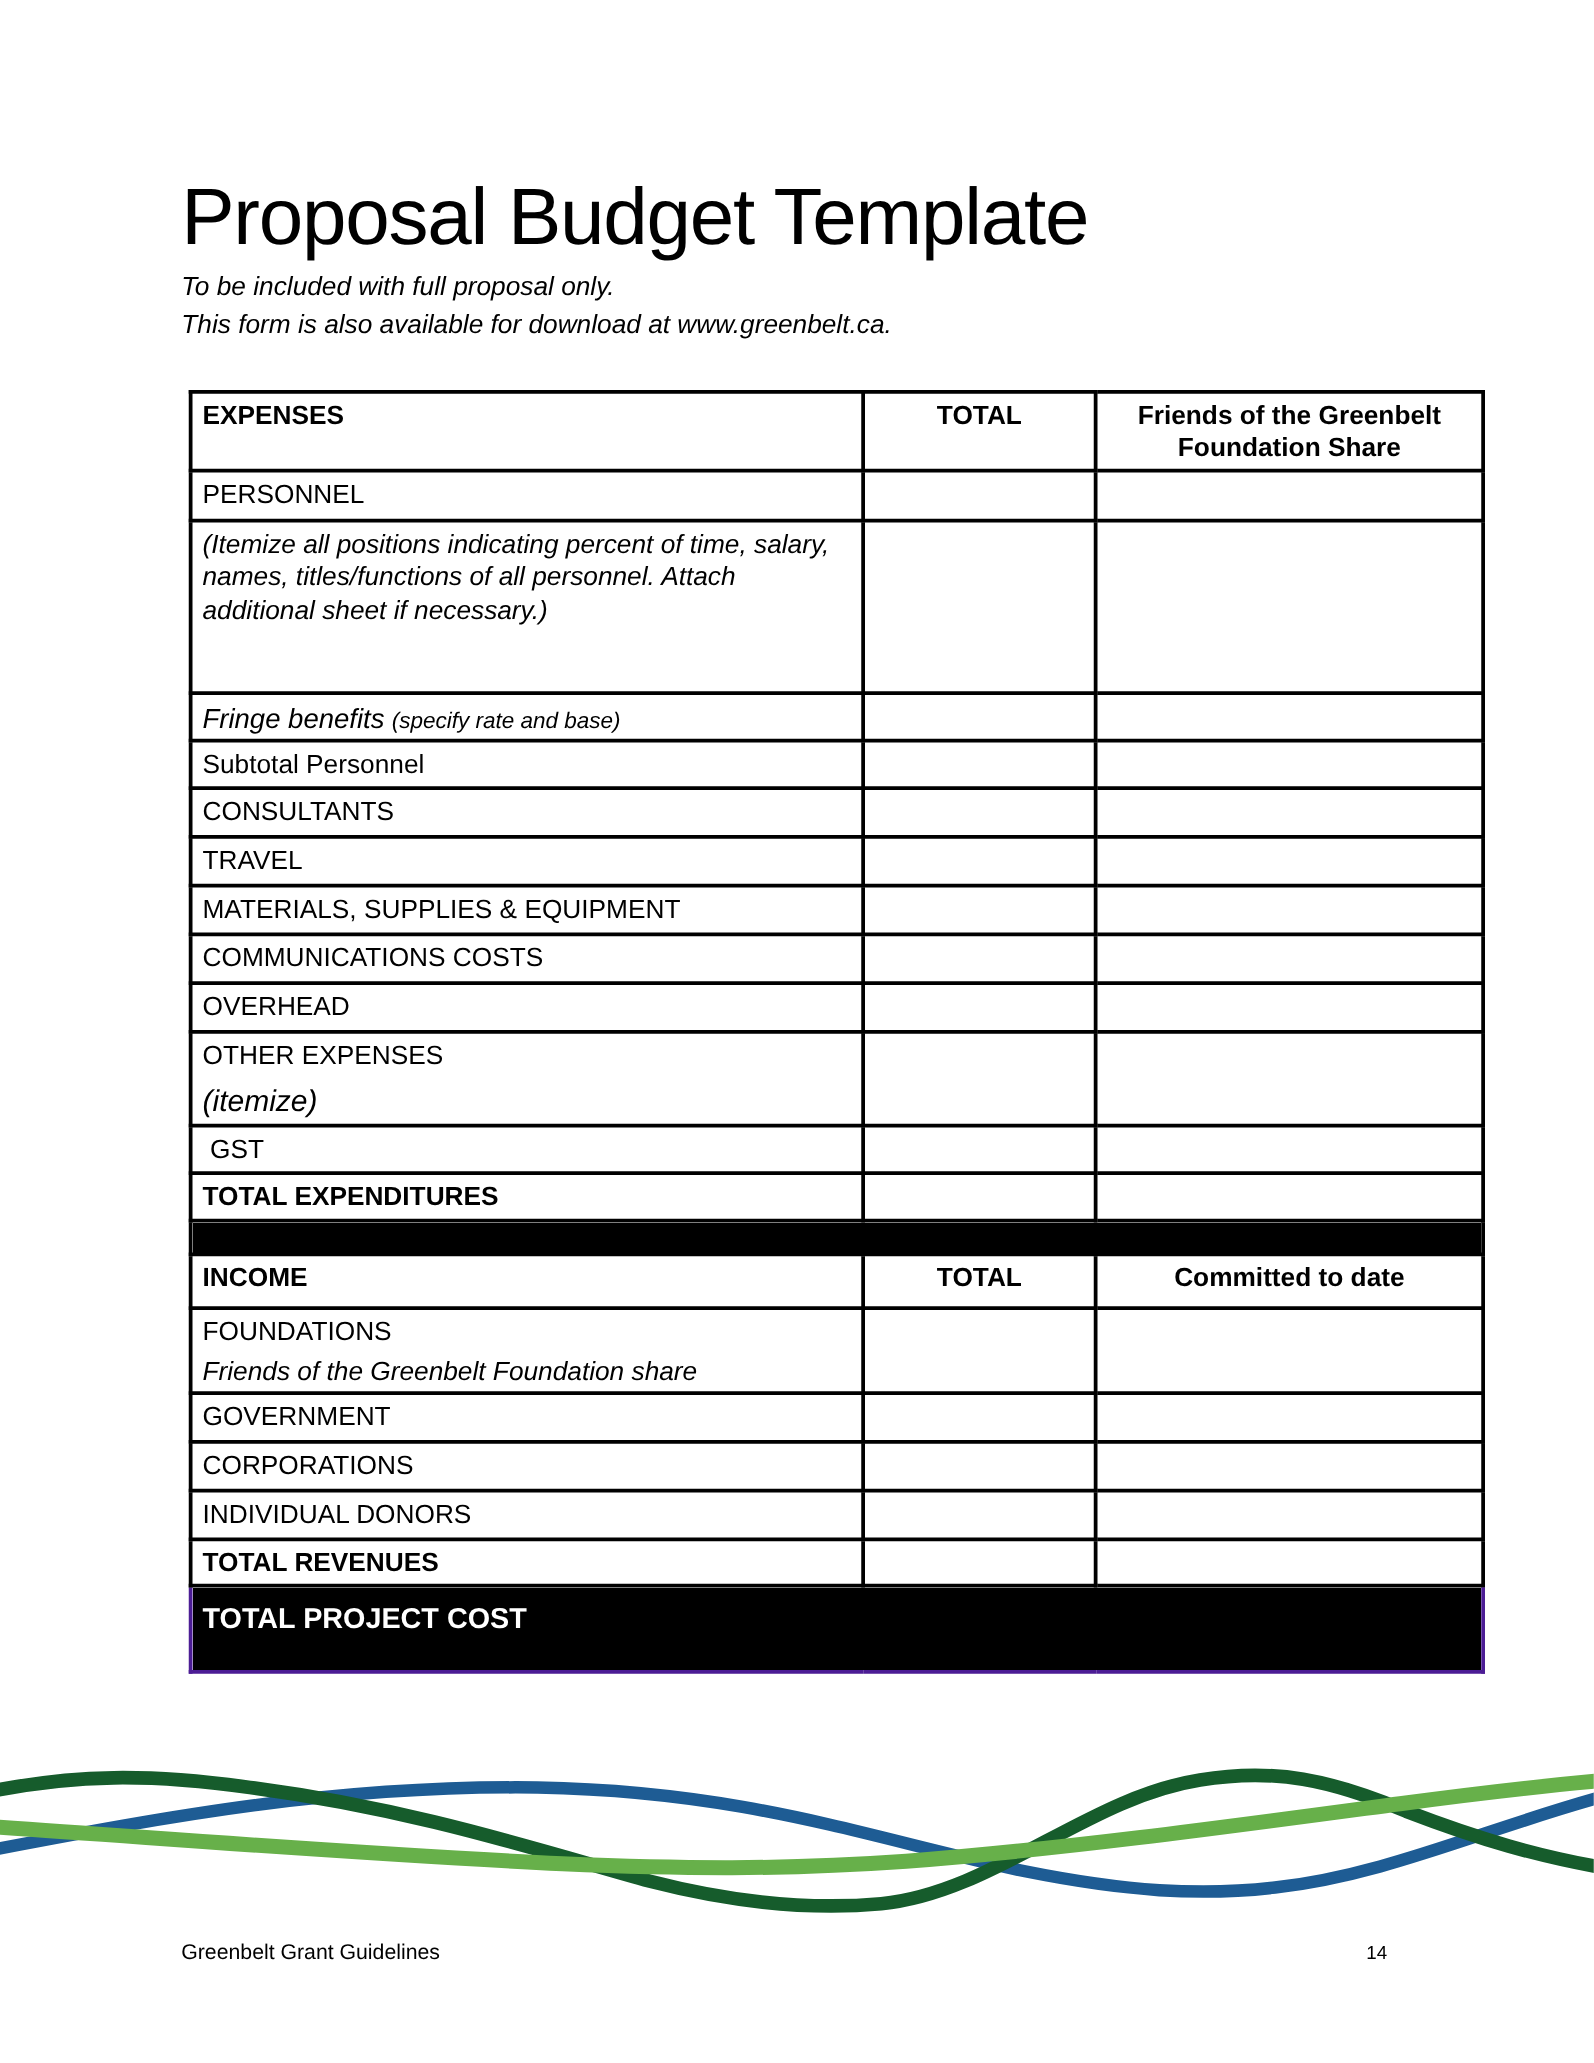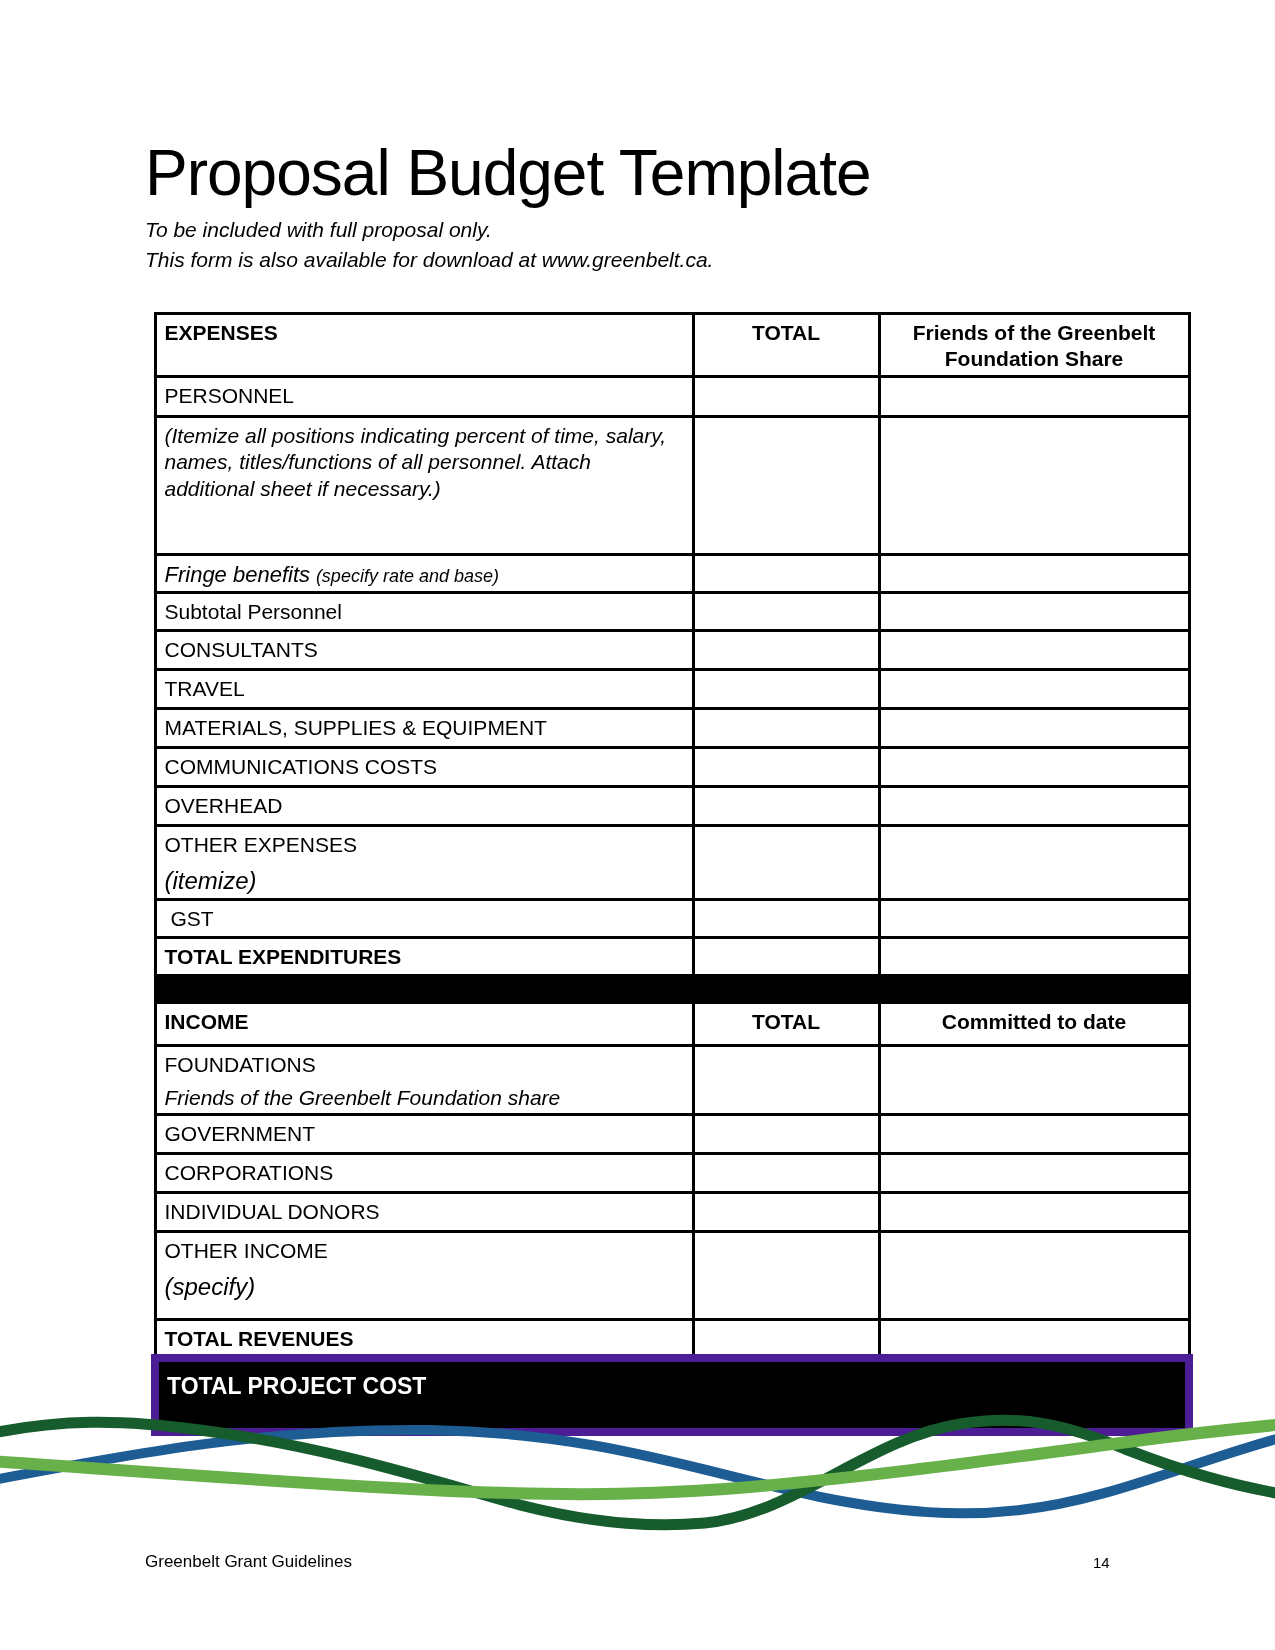--- a/index.html
+++ b/index.html
@@ -38,21 +38,21 @@
   .inline-note { font-style:italic; font-size:18px; }
   .fringe-label { font-style:italic; font-size:22px; }
   .sub-note { font-style:italic; font-size:24px; display:block; margin-top:8px; }
   .sub-italic { font-style:italic; font-size:21px; display:block; margin-top:6px; }
   .indent { padding-left:14px !important; }
   tr.black-divider td { background:#000; padding:0; height:24px; border:3px solid #000; }
   tr.project-cost td {
     background:#000; color:#fff;
     font-weight:700; font-size:23px;
     height:54px; padding-top:10px;
-    border:8px solid #4c1d95;
+    border:3px solid #4c1d95;
   }
 
   
   .wave-svg { position:absolute; left:0; top:1375px; width:1275px; height:180px; }
 
   
   .footer-left { position:absolute; left:145px; top:1552px; font-size:17px; }
   .footer-page { position:absolute; left:1093px; top:1554px; font-size:15px; }
 </style>
 </head>
@@ -175,25 +175,20 @@
         <td class="col-total"></td>
         <td class="col-share"></td>
       </tr>
 
       <tr style="height:39px;">
         <td class="col-label">INDIVIDUAL DONORS</td>
         <td class="col-total"></td>
         <td class="col-share"></td>
       </tr>
 
-      <tr style="height:88px;">
-        <td class="col-label"><span>OTHER INCOME</span><span class="sub-note">(specify)</span></td>
-        <td class="col-total"></td>
-        <td class="col-share"></td>
-      </tr>
 
       <tr style="height:37px;padding-left:12px;">
         <td class="col-label bold">TOTAL REVENUES</td>
         <td class="col-total"></td>
         <td class="col-share"></td>
       </tr>
 
       <tr class="project-cost">
         <td colspan="3">TOTAL PROJECT COST</td>
       </tr>

